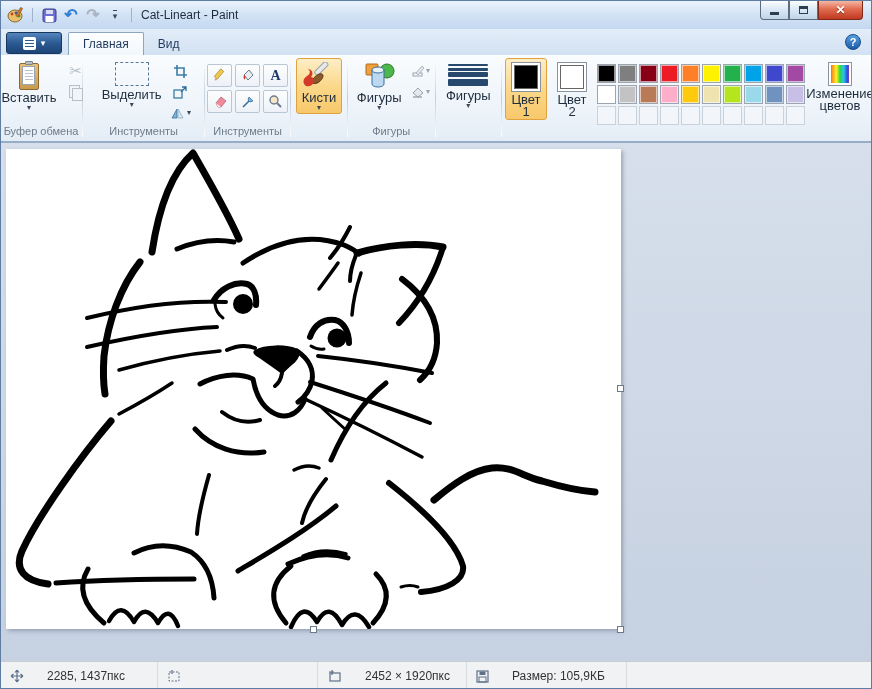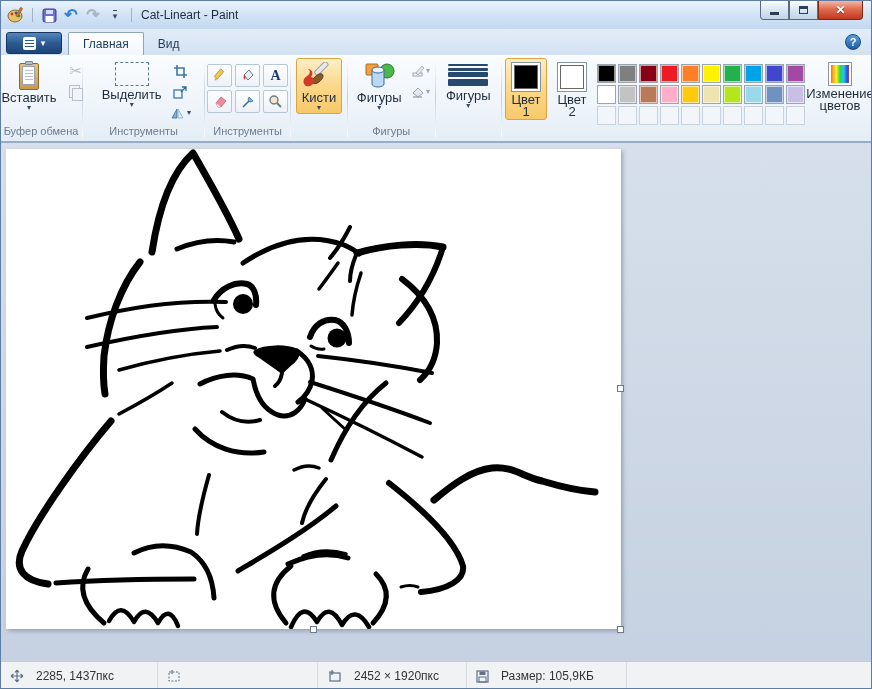--- a/index.html
+++ b/index.html
@@ -105,21 +105,21 @@
   
   .workspace { position:absolute; left:0; top:142px; width:100%; height:518px;
                background:linear-gradient(#d6dfeb,#c6d1e1); }
   .canvas { position:absolute; left:5px; top:6px; width:615px; height:480px; background:#fff;
             box-shadow:2px 2px 4px rgba(90,100,120,.45); }
   .handle { position:absolute; width:7px; height:7px; background:#fff; border:1px solid #6b7b8d; }
 
   
   .statusbar { position:absolute; left:0; top:660px; width:100%; height:29px; background:#f0f2f4;
                border-top:1px solid #c9ccd1; display:flex; align-items:center; font-size:12px; color:#333; }
-  .seg { height:100%; display:flex; align-items:center; gap:12px; border-right:1px solid #d9dcdf; padding-left:9px; }
+  .seg { height:100%; display:flex; align-items:center; gap:23px; border-right:1px solid #d9dcdf; padding-left:9px; }
   .seg1 { width:157px; } .seg2 { width:160px; } .seg3 { width:149px; } .seg4 { width:160px; }
   .seg5 { flex:1; border-right:none; display:flex; align-items:center; justify-content:flex-end; gap:8px; padding-right:6px; }
   .sicon { color:#5f7086; display:flex; align-items:center; }
   .zoombtn { width:17px; height:17px; border-radius:50%; border:1px solid #8a949f;
              background:linear-gradient(#fff,#e4e8ec); color:#444; font-size:12px; line-height:14px;
              display:flex; align-items:center; justify-content:center; }
   .ztrack { position:relative; width:86px; height:2px; background:#a9aeb5; }
   .zthumb { position:absolute; left:9px; top:-6px; width:9px; height:14px;
             background:linear-gradient(#fdfdfe,#d9dee4); border:1px solid #8a949f; border-radius:2px; }
   .grip { width:12px; height:12px; margin-left:6px; align-self:flex-end;

